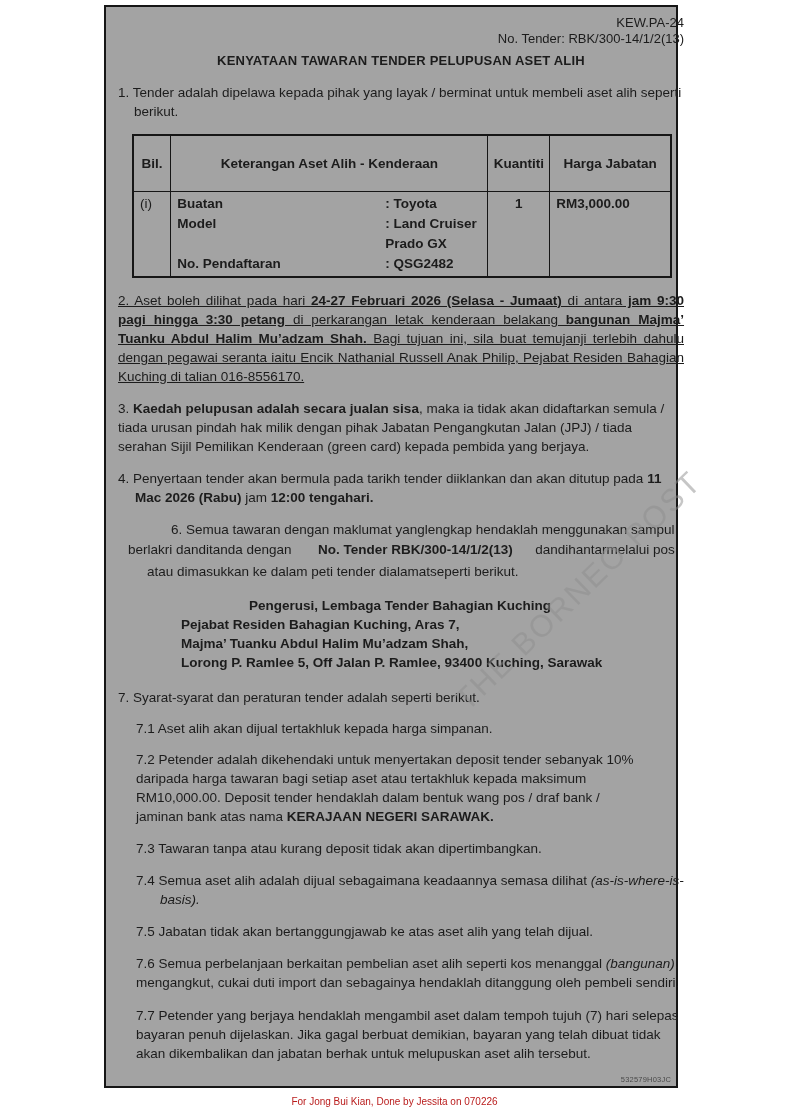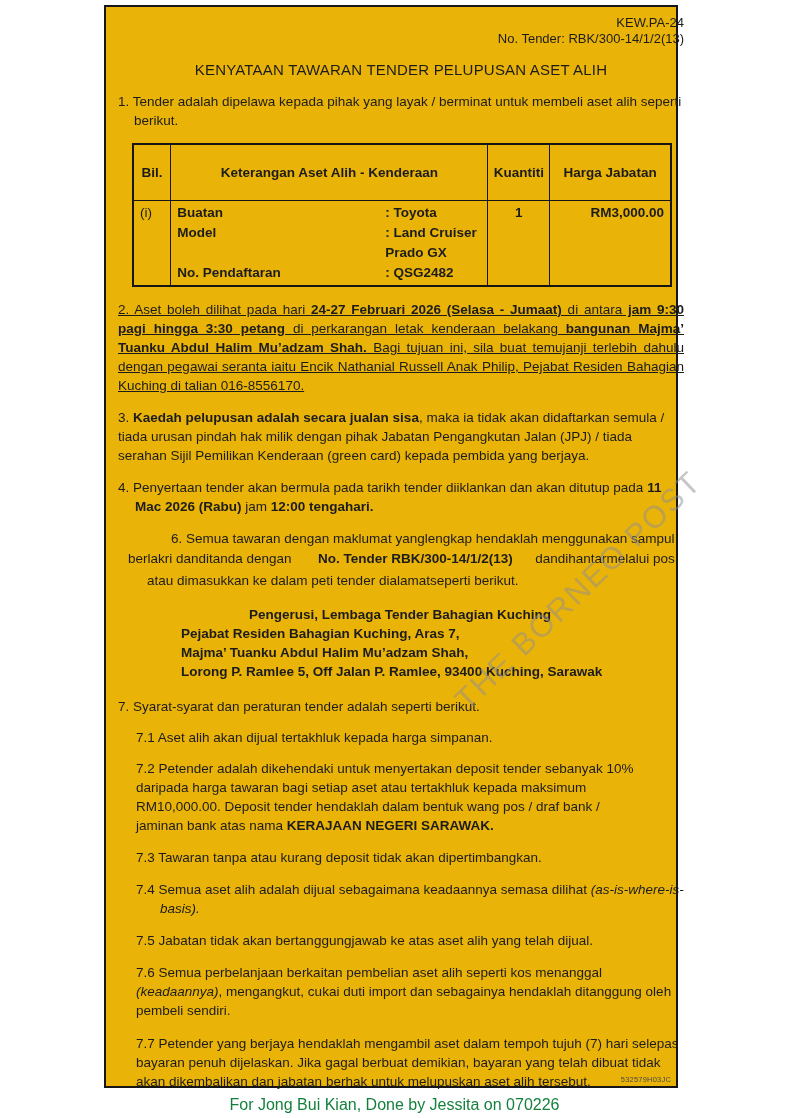--- a/index.html
+++ b/index.html
@@ -3,65 +3,65 @@
 <meta charset="utf-8">
 <style>
   * { margin:0; padding:0; box-sizing:border-box; }
   html,body { background:#ffffff; }
   .screen {
     position:relative; width:789px; height:1118px; background:#ffffff;
     font-family:"Liberation Sans", sans-serif; color:#1c1c1c; overflow:hidden;
   }
   .frame {
     position:absolute; left:104px; top:5px; width:574px; height:1083px;
-    border:2px solid #161616; background:#eab308;
+    border:2px solid #161616; background:#a3a3a3;
   }
   .content { position:relative; margin:8px 0 0 12px; width:566px; font-size:13.5px; line-height:19px; }
   .b { font-weight:bold; }
   .i { font-style:italic; }
   .u { text-decoration:underline; }
 
   .doc-header { text-align:right; font-size:13px; line-height:16px; margin-top:2px; }
-  .doc-title { text-align:center; font-weight:normal; font-size:15px; margin-top:13px; letter-spacing:.2px; }
+  .doc-title { text-align:center; font-weight:bold; font-size:13px; margin-top:4px; letter-spacing:.2px; }
 
   .para { margin-top:13px; }
   .hang16 { padding-left:16px; text-indent:-16px; }
   .hang17 { padding-left:17px; text-indent:-17px; }
   .justify { text-align:justify;text-decoration:underline; }
 
   table.asset { border-collapse:collapse; margin:13px 0 0 14px; width:540px; font-size:13.5px; }
   table.asset, table.asset th, table.asset td { border:1px solid #161616; }
   table.asset { border-width:2px; }
   table.asset th { font-weight:bold; text-align:center; padding:18px 2px; }
   table.asset td { padding:2px 6px; vertical-align:top; }
   td.c-bil { width:38px; }
   td.c-ket { width:318px; }
   td.c-qty { width:62px; text-align:center; vertical-align:middle; font-weight:bold; }
-  td.c-prc { width:122px; text-align:right; vertical-align:middle; font-weight:bold; }
+  td.c-prc { width:122px; text-align:left; vertical-align:middle; font-weight:bold; }
   .kv { display:grid; grid-template-columns:160px 1fr; font-weight:bold; line-height:20px;gap:48px; }
 
   .p6-block { margin:13px 0 0 10px; }
   .p6-l1 { text-indent:43px; }
   .p6-l2 { white-space:pre-wrap; margin-top:1px; }
   .p6-l3 { margin:3px 0 0 19px; }
 
   .address { margin:15px 0 0 63px; font-weight:bold; }
   .address .l1 { margin-left:35px;padding-left:33px; }
 
   .clause { margin:12px 0 0 18px; }
   .c72 { width:505px; }
   .hang24 { padding-left:24px; text-indent:-24px; }
 
   .doc-code { position:absolute; right:5px; bottom:2px; font-size:7.5px; color:#4a4a4a; letter-spacing:.2px; }
 
   .watermark {
     position:absolute; left:448px; top:692px; transform:rotate(-44deg); transform-origin:0 0;
     font-size:31px; letter-spacing:2px; opacity:.5; pointer-events:none; white-space:nowrap; z-index:5;
   }
-  .page-footer { position:absolute; left:0; top:1096px; width:789px; text-align:center; font-size:16px; color:#15803d; }
+  .page-footer { position:absolute; left:0; top:1096px; width:789px; text-align:center; font-size:10px; color:#b91c1c; }
 </style>
 </head>
 <body>
 
 <div class="screen">
 
   <div class="frame">
     <div class="content">
 
       <div class="doc-header">
@@ -123,21 +123,21 @@
         <div>Lorong P. Ramlee 5, Off Jalan P. Ramlee, 93400 Kuching, Sarawak</div>
       </div>
 
       <div class="para" style="margin-top:16px;">7. Syarat-syarat dan peraturan tender adalah seperti berikut.</div>
 
       <div class="clause">7.1 Aset alih akan dijual tertakhluk kepada harga simpanan.</div>
       <div class="clause c72"><span>7.2 Petender adalah dikehendaki untuk menyertakan deposit tender sebanyak 10% daripada harga tawaran bagi setiap aset atau tertakhluk kepada maksimum RM10,000.00. Deposit tender hendaklah dalam bentuk wang pos / draf bank / jaminan bank atas nama </span><span class="b">KERAJAAN NEGERI SARAWAK.</span></div>
       <div class="clause" style="margin-top:13px;">7.3 Tawaran tanpa atau kurang deposit tidak akan dipertimbangkan.</div>
       <div class="clause hang24" style="margin-top:13px;"><span>7.4 Semua aset alih adalah dijual sebagaimana keadaannya semasa dilihat </span><span class="i">(as-is-where-is-basis).</span></div>
       <div class="clause" style="margin-top:13px;">7.5 Jabatan tidak akan bertanggungjawab ke atas aset alih yang telah dijual.</div>
-      <div class="clause" style="margin-top:13px;"><span>7.6 Semua perbelanjaan berkaitan pembelian aset alih seperti kos menanggal </span><span class="i">(keadaannya)</span><span>, mengangkut, cukai duti import dan sebagainya hendaklah ditanggung oleh pembeli sendiri.</span></div>
+      <div class="clause" style="margin-top:13px;"><span>7.6 Semua perbelanjaan berkaitan pembelian aset alih seperti kos menanggal </span><span class="i">(bangunan)</span><span>, mengangkut, cukai duti import dan sebagainya hendaklah ditanggung oleh pembeli sendiri.</span></div>
       <div class="clause" style="margin-top:14px;">7.7 Petender yang berjaya hendaklah mengambil aset dalam tempoh tujuh (7) hari selepas bayaran penuh dijelaskan. Jika gagal berbuat demikian, bayaran yang telah dibuat tidak akan dikembalikan dan jabatan berhak untuk melupuskan aset alih tersebut.</div>
 
     </div>
 
     <div class="doc-code">532579H03JC</div>
   </div>
 
   <div class="watermark" style="color: rgb(143, 143, 143);">THE BORNEO POST</div>
 
   <div class="page-footer">For Jong Bui Kian, Done by Jessita on 070226</div>

